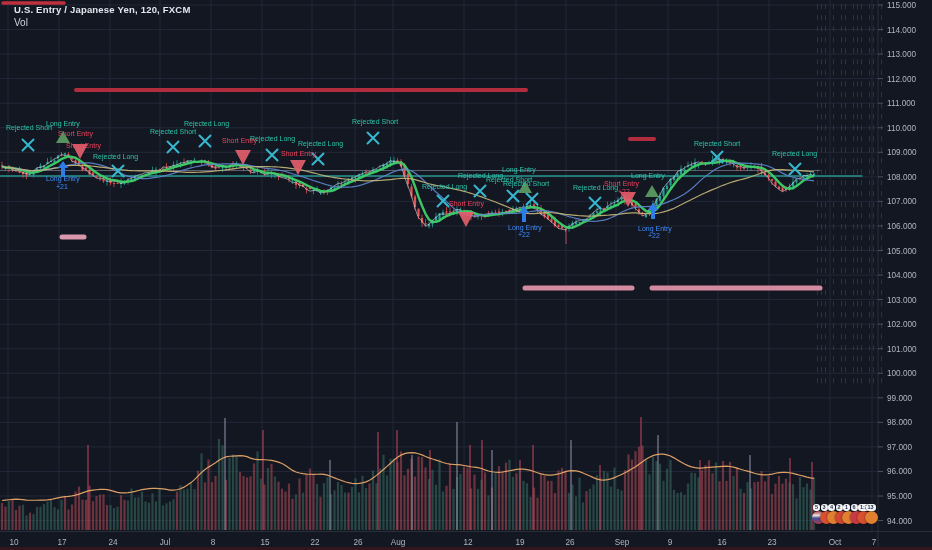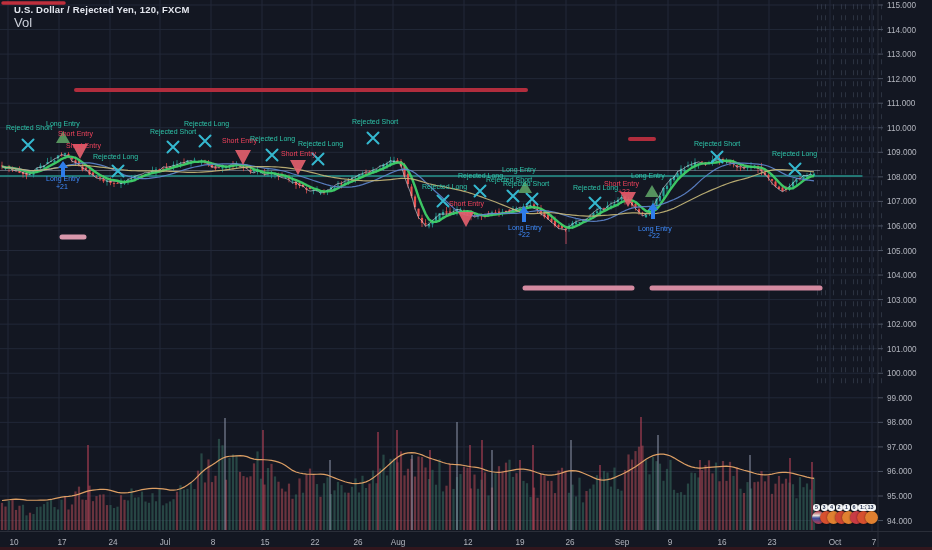--- a/index.html
+++ b/index.html
@@ -1,34 +1,34 @@
 <!DOCTYPE html>
 <html><head>
 <meta charset="utf-8">
 <style>
   html,body{margin:0;padding:0;background:#0b0e15;}
   .stage{position:relative;width:932px;height:550px;background:#131722;overflow:hidden;
          font-family:"Liberation Sans",sans-serif;}
   svg{position:absolute;left:0;top:0;}
   .legend{position:absolute;left:14px;top:3px;z-index:5;}
   .legend .t1{font-size:9.5px;font-weight:bold;color:#e3e6ee;line-height:13px;letter-spacing:.2px;}
-  .legend .t2{font-size:13px;color:#cdd1da;line-height:13px;}
+  .legend .t2{font-size:10px;color:#cdd1da;line-height:13px;}
   .badge{position:absolute;left:812px;top:503px;width:72px;height:24px;z-index:6;}
   .badge .ball{position:absolute;top:8px;width:13px;height:13px;border-radius:50%;
                box-shadow:0 0 2px rgba(0,0,0,.6);}
   .badge .pill{position:absolute;top:1px;background:#f2f4f6;border-radius:3px;color:#23304d;
                font-size:5.5px;line-height:7px;padding:0 2px;font-weight:bold;box-shadow:0 0 1px #000;}
   .bottomstrip{position:absolute;left:0;top:547px;width:932px;height:3px;background:#31161d;}
 </style>
 </head>
 <body>
 
 <div class="stage">
   <div class="legend">
-    <div class="t1">U.S. Dollar / Rejected Yen, 120, FXCM</div>
+    <div class="t1">U.S. Entry / Japanese Yen, 120, FXCM</div>
     <div class="t2">Vol</div>
   </div>
   <div id="svghost">
       <svg width="932" height="550" viewBox="0 0 932 550">
         <g>
           <line x1="0" y1="520.5500000000001" x2="878" y2="520.5500000000001" stroke="#222838" stroke-width="1"></line>
           <line x1="0" y1="496" x2="878" y2="496" stroke="#222838" stroke-width="1"></line>
           <line x1="0" y1="471.45" x2="878" y2="471.45" stroke="#222838" stroke-width="1"></line>
           <line x1="0" y1="446.90000000000003" x2="878" y2="446.90000000000003" stroke="#222838" stroke-width="1"></line>
           <line x1="0" y1="422.35" x2="878" y2="422.35" stroke="#222838" stroke-width="1"></line>

